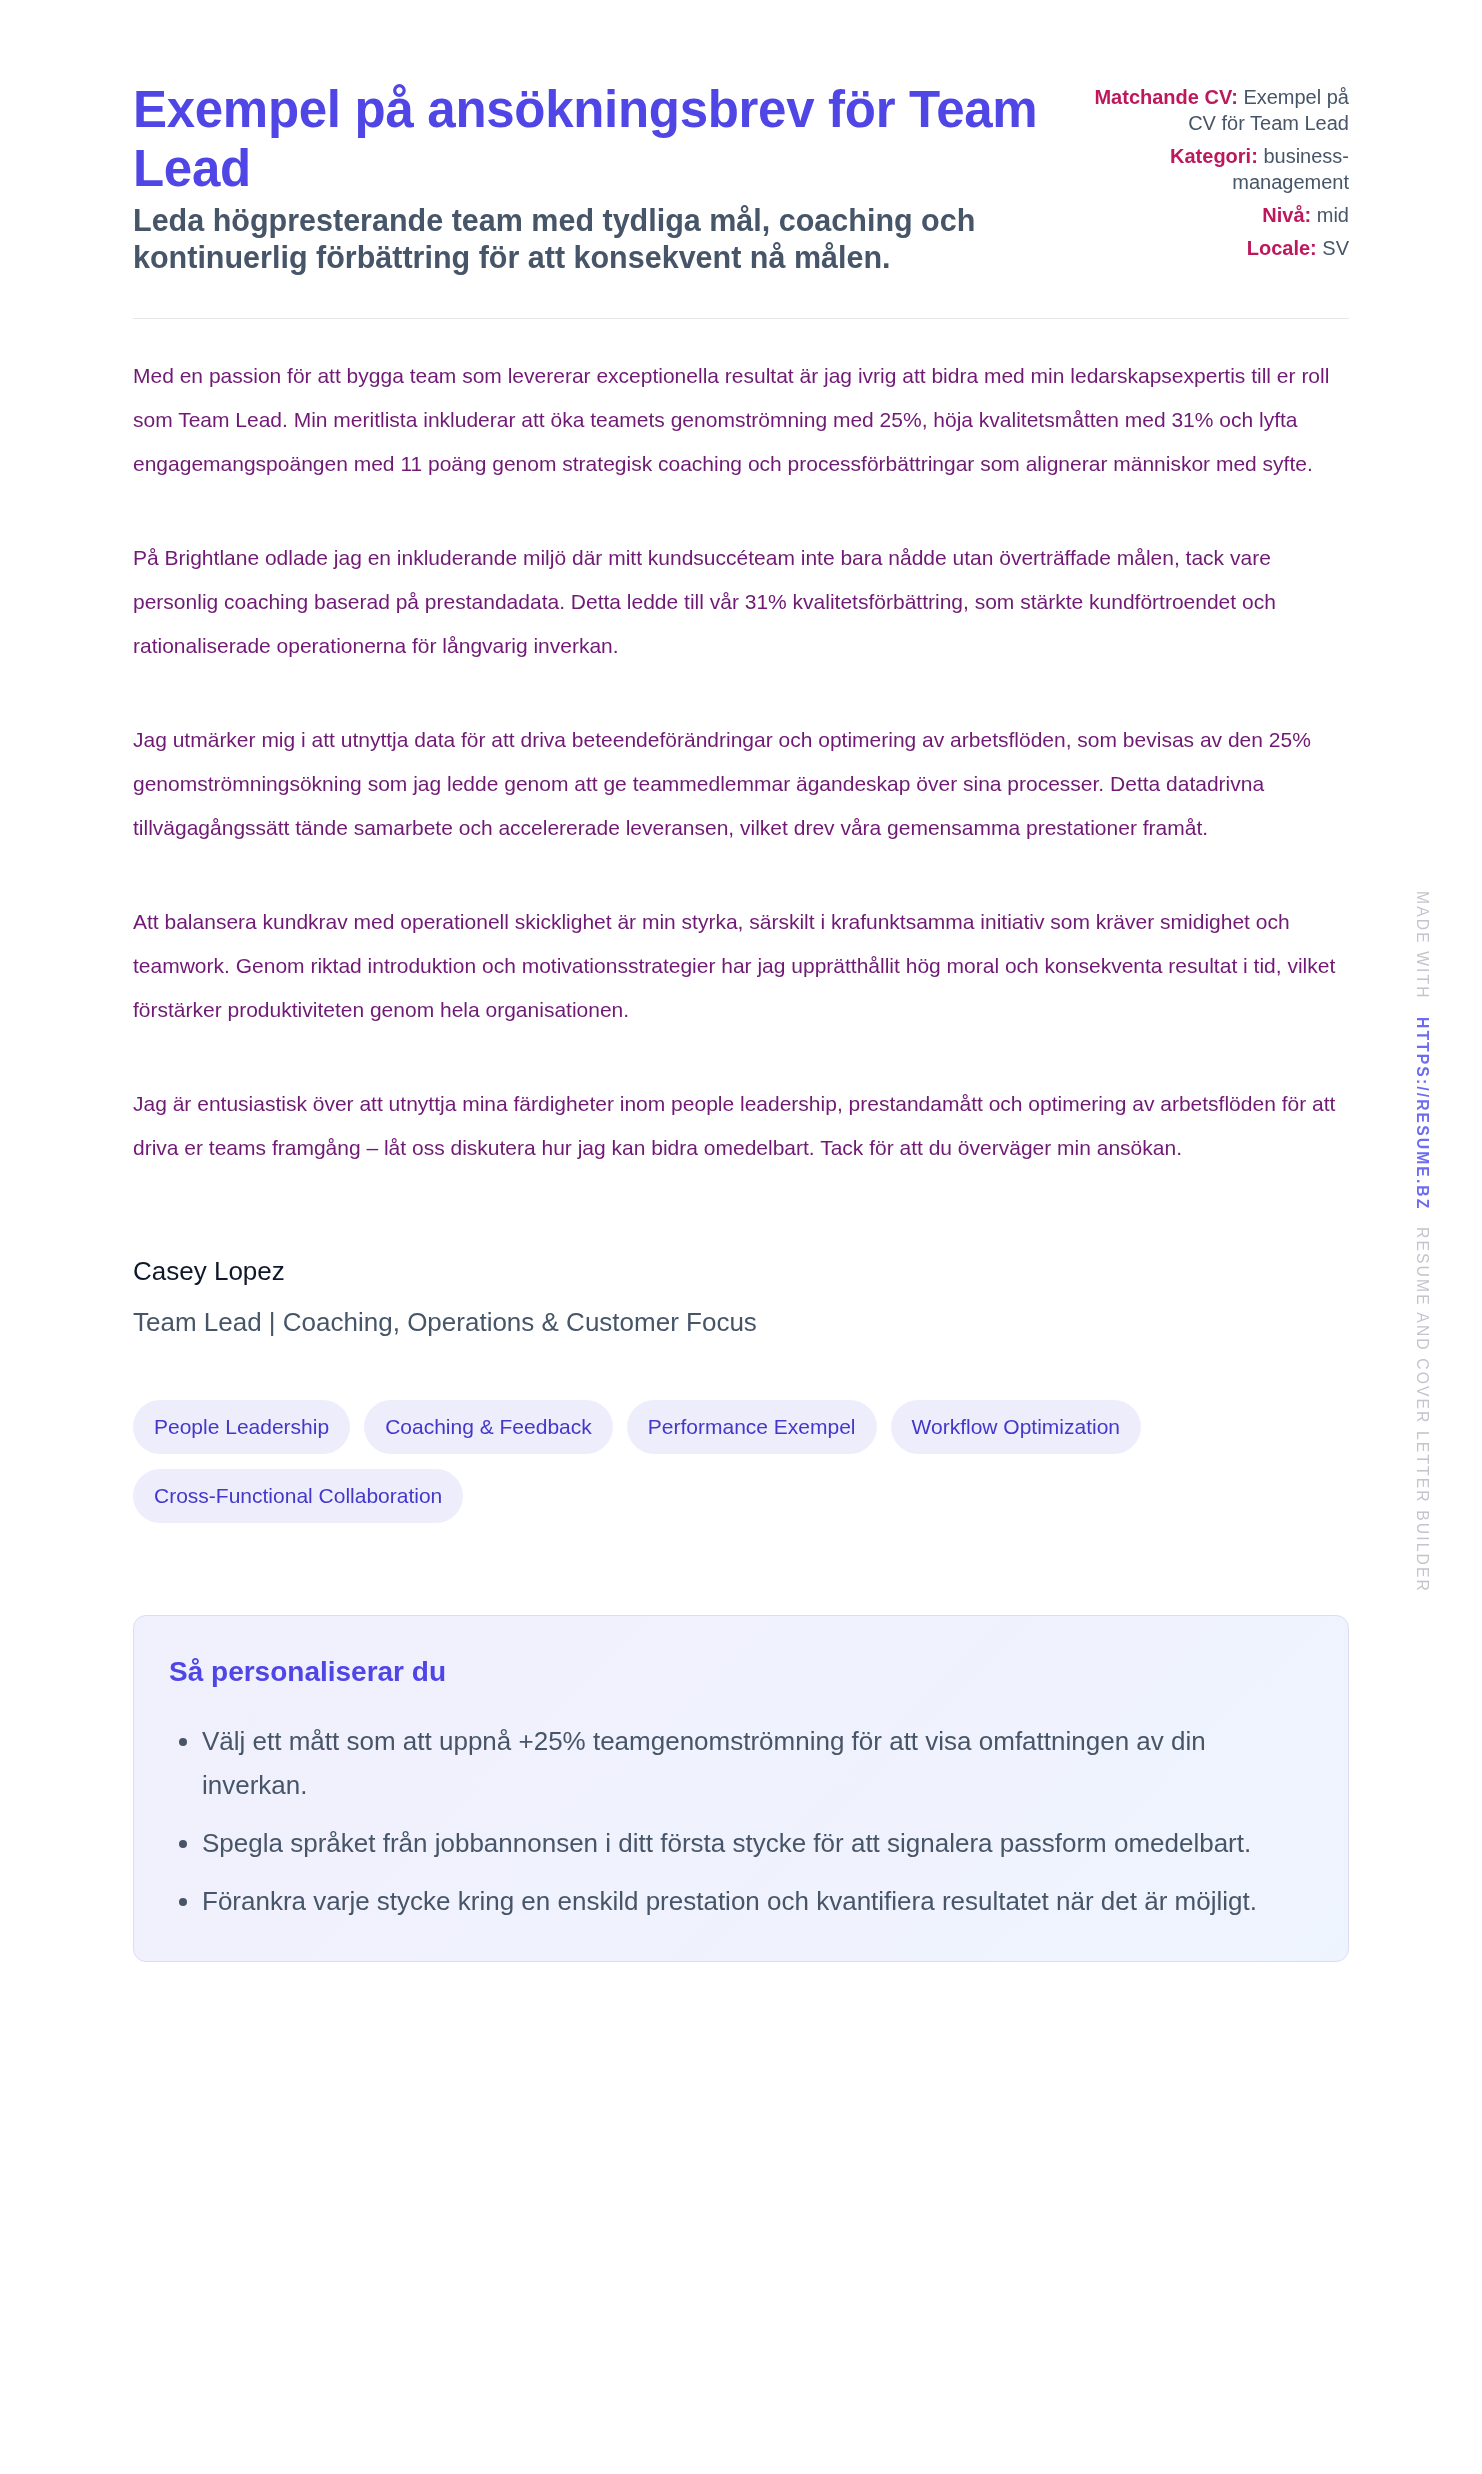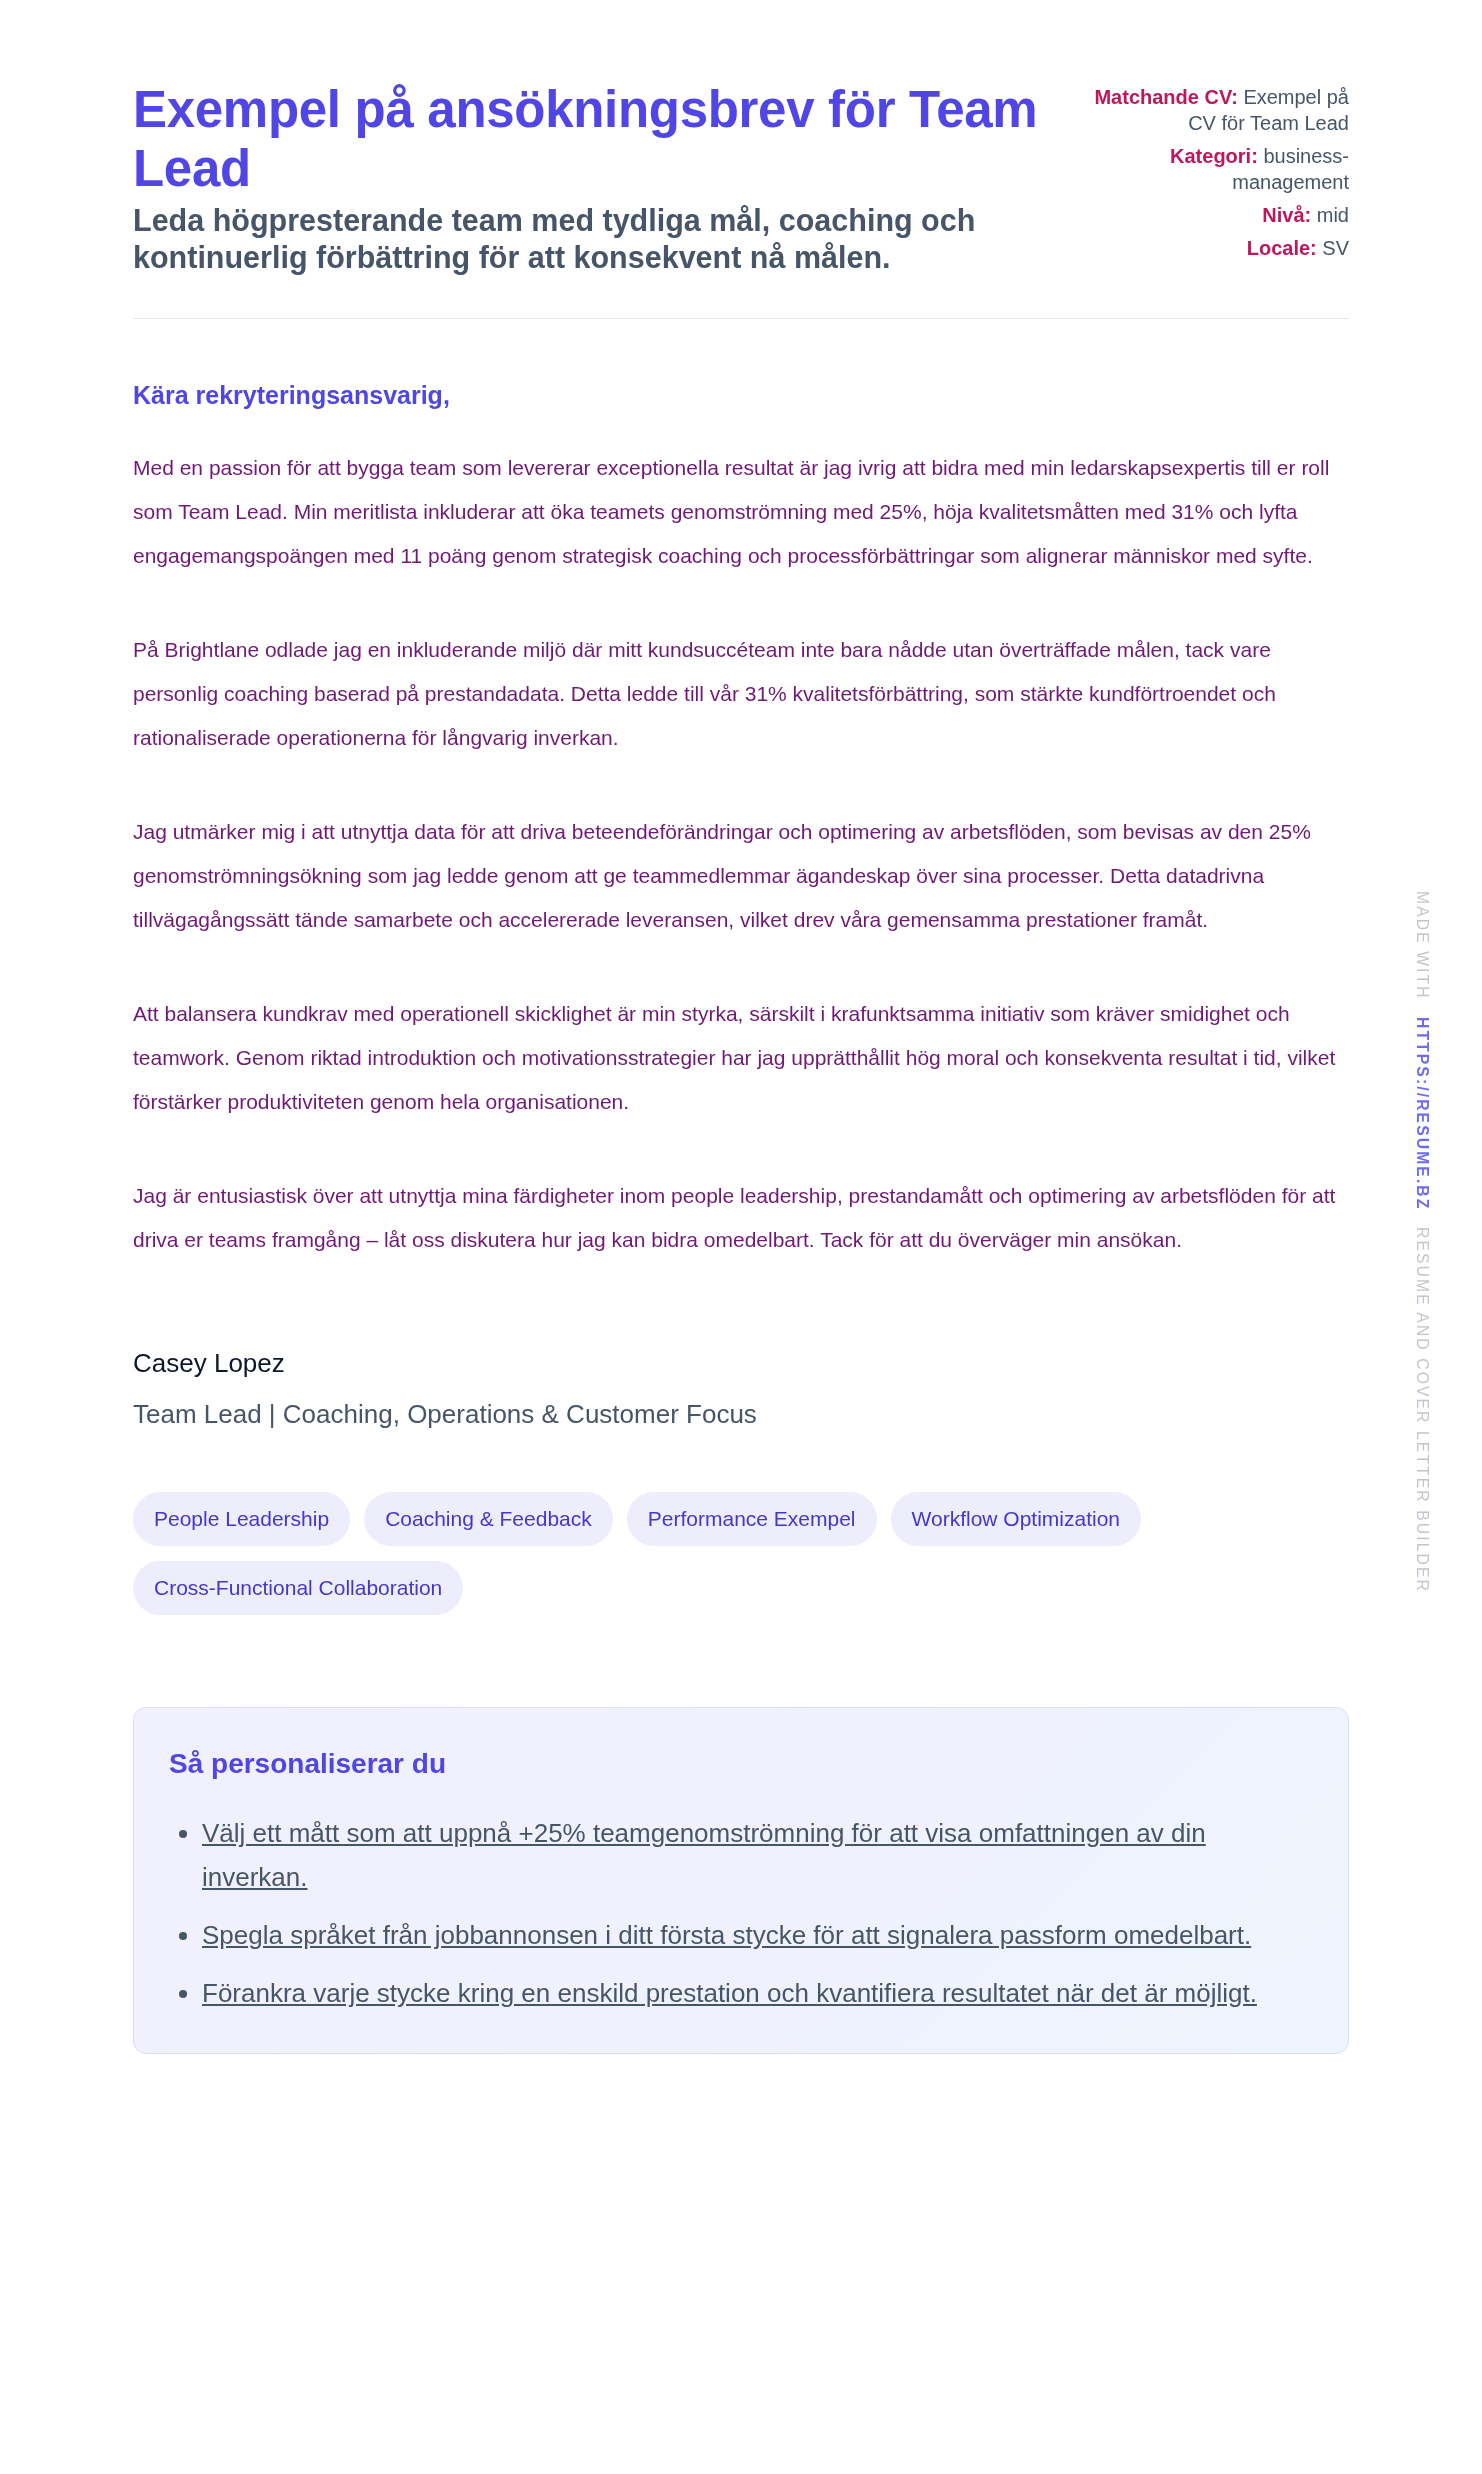--- a/index.html
+++ b/index.html
@@ -110,21 +110,20 @@
       font-size: 28px;
       line-height: 35px;
       font-weight: 700;
     }
     .tips-list {
       margin: 30px 0 0 0;
       padding: 0 0 0 33px;
       color: #475569;
       font-size: 26px;
       line-height: 44px;
-      text-decoration: underline;
     }
     .tips-list li { margin-bottom: 14px; padding-left: 0; }
     .tips-list li:last-child { margin-bottom: 0; }
     .tips-list li::marker { color: #475569; }
     .side-text {
       position: absolute;
       left: 1413px;
       top: 891px;
       writing-mode: vertical-rl;
       font-size: 15.7px;
@@ -164,21 +163,20 @@
       <div class="meta-row">
         <span class="meta-label">Locale:</span>
         <span>SV</span>
       </div>
     </div>
   </header>
 
   <hr class="divider">
 
   <section>
-    <p class="greeting">Kära rekryteringsansvarig,</p>
     <p class="body-para">Med en passion för att bygga team som levererar exceptionella resultat är jag ivrig att bidra med min ledarskapsexpertis till er roll som Team Lead. Min meritlista inkluderar att öka teamets genomströmning med 25%, höja kvalitetsmåtten med 31% och lyfta engagemangspoängen med 11 poäng genom strategisk coaching och processförbättringar som alignerar människor med syfte.</p>
     <p class="body-para">På Brightlane odlade jag en inkluderande miljö där mitt kundsuccéteam inte bara nådde utan överträffade målen, tack vare personlig coaching baserad på prestandadata. Detta ledde till vår 31% kvalitetsförbättring, som stärkte kundförtroendet och rationaliserade operationerna för långvarig inverkan.</p>
     <p class="body-para">Jag utmärker mig i att utnyttja data för att driva beteendeförändringar och optimering av arbetsflöden, som bevisas av den 25% genomströmningsökning som jag ledde genom att ge teammedlemmar ägandeskap över sina processer. Detta datadrivna tillvägagångssätt tände samarbete och accelererade leveransen, vilket drev våra gemensamma prestationer framåt.</p>
     <p class="body-para">Att balansera kundkrav med operationell skicklighet är min styrka, särskilt i krafunktsamma initiativ som kräver smidighet och teamwork. Genom riktad introduktion och motivationsstrategier har jag upprätthållit hög moral och konsekventa resultat i tid, vilket förstärker produktiviteten genom hela organisationen.</p>
     <p class="body-para">Jag är entusiastisk över att utnyttja mina färdigheter inom people leadership, prestandamått och optimering av arbetsflöden för att driva er teams framgång – låt oss diskutera hur jag kan bidra omedelbart. Tack för att du överväger min ansökan.</p>
   </section>
 
   <div class="signature">
     <div class="sig-name">Casey Lopez</div>
     <div class="sig-title">Team Lead | Coaching, Operations &amp; Customer Focus</div>

